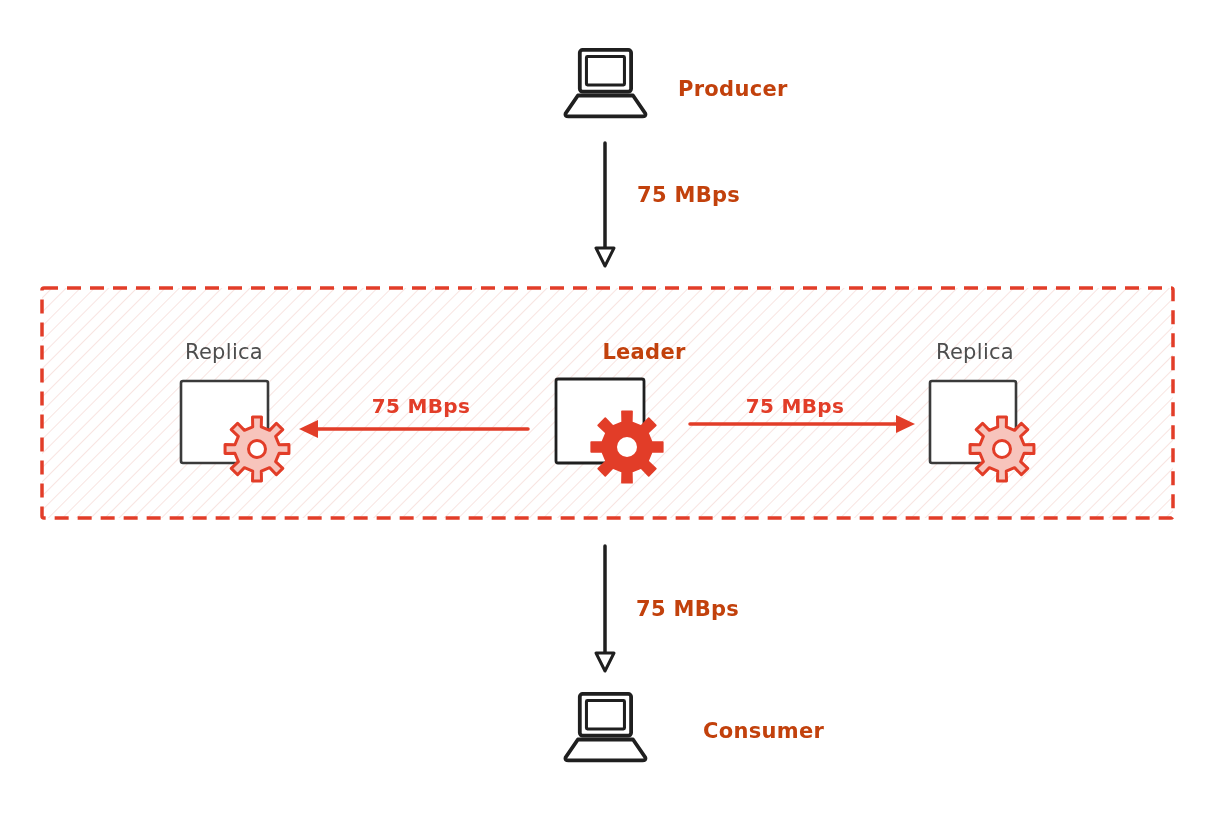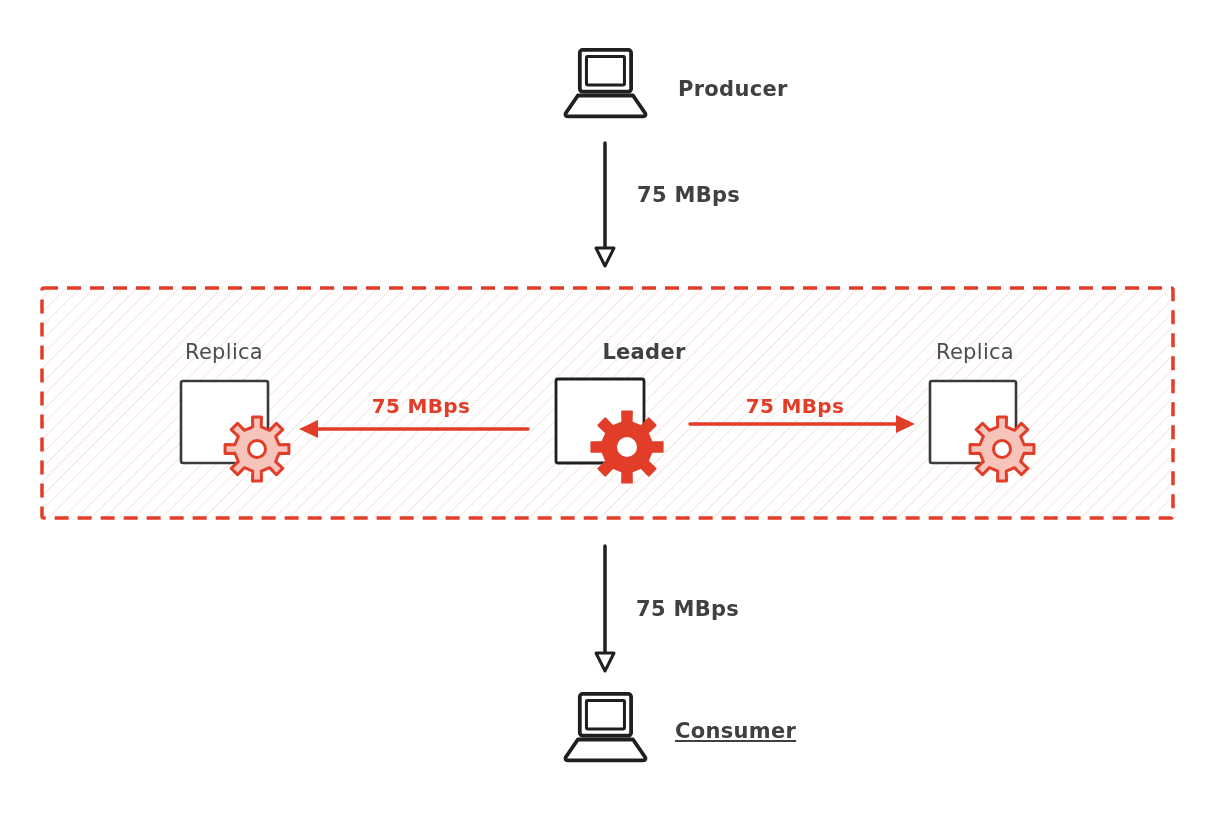--- a/index.html
+++ b/index.html
@@ -16,21 +16,21 @@
 
   .svg-layer {
     position: absolute;
     left: 0; top: 0;
     width: 1215px;
     height: 822px;
   }
 
   .label {
     position: absolute;
-    color: #404040;
+    color: #c2410c;
     font-size: 21px;
     font-weight: 600;
     letter-spacing: 0.3px;
     white-space: nowrap;
   }
   .label.center { transform: translateX(-50%); text-align: center; }
   .label.red    { color: #e23d28; font-size: 20px; }
   .label.gray   { color: #4d4d4d; font-weight: 500; }
 </style>
 </head>
@@ -117,15 +117,15 @@
   <div class="label center" style="left:596px; top:340px;margin-left:48px;">Leader</div>
 
   <div class="label gray center" style="left:975px; top:340px;">Replica</div>
 
   <div class="label red center" style="left:421px; top:394px;">75 MBps</div>
 
   <div class="label red center" style="left:795px; top:394px;">75 MBps</div>
 
   <div class="label" style="left:636px; top:597px;">75 MBps</div>
 
-  <div class="label" style="left:675px; top:719px;text-decoration:underline;">Consumer</div>
+  <div class="label" style="left:703px; top:719px;">Consumer</div>
 
 </div>
 
 </body></html>

